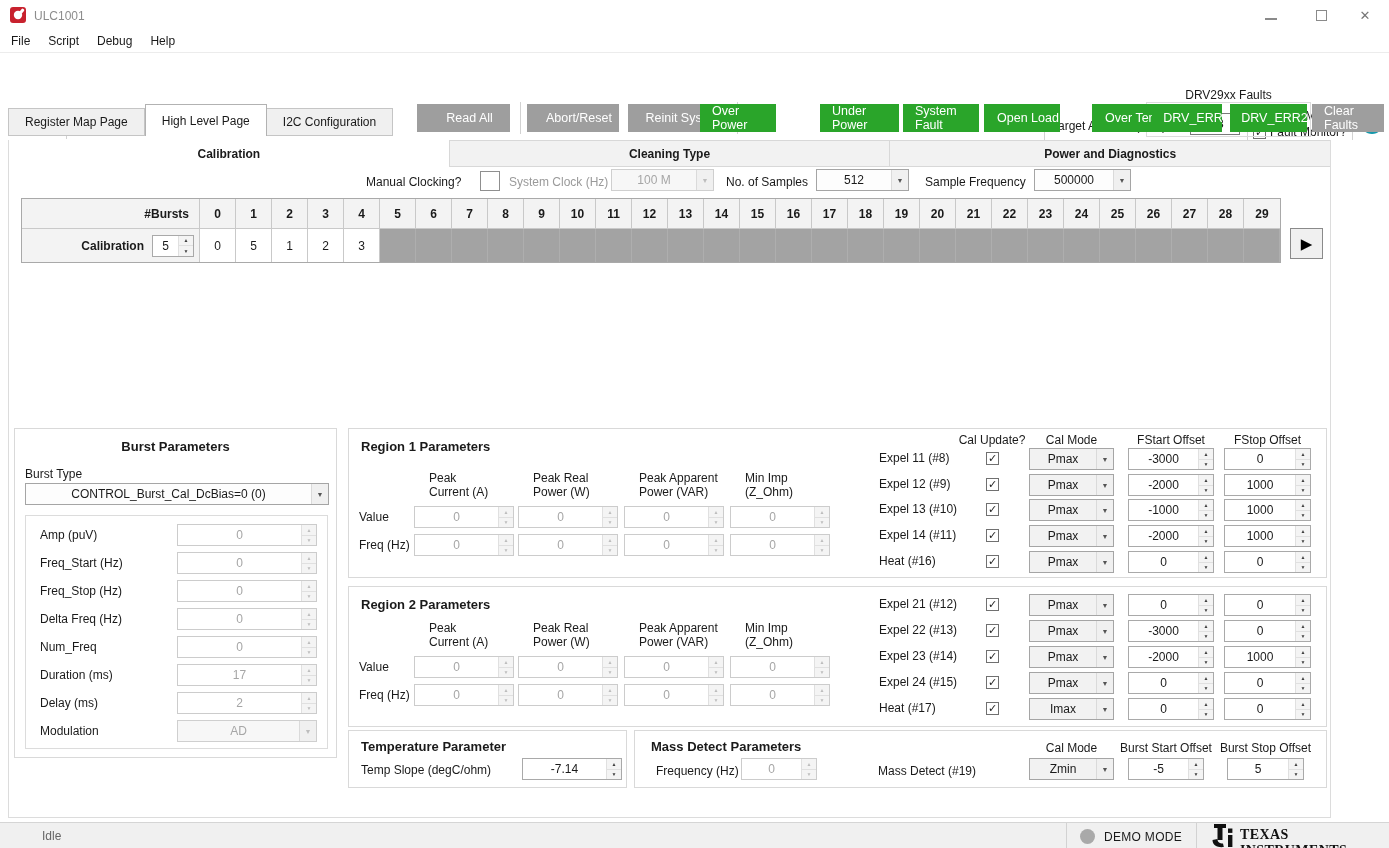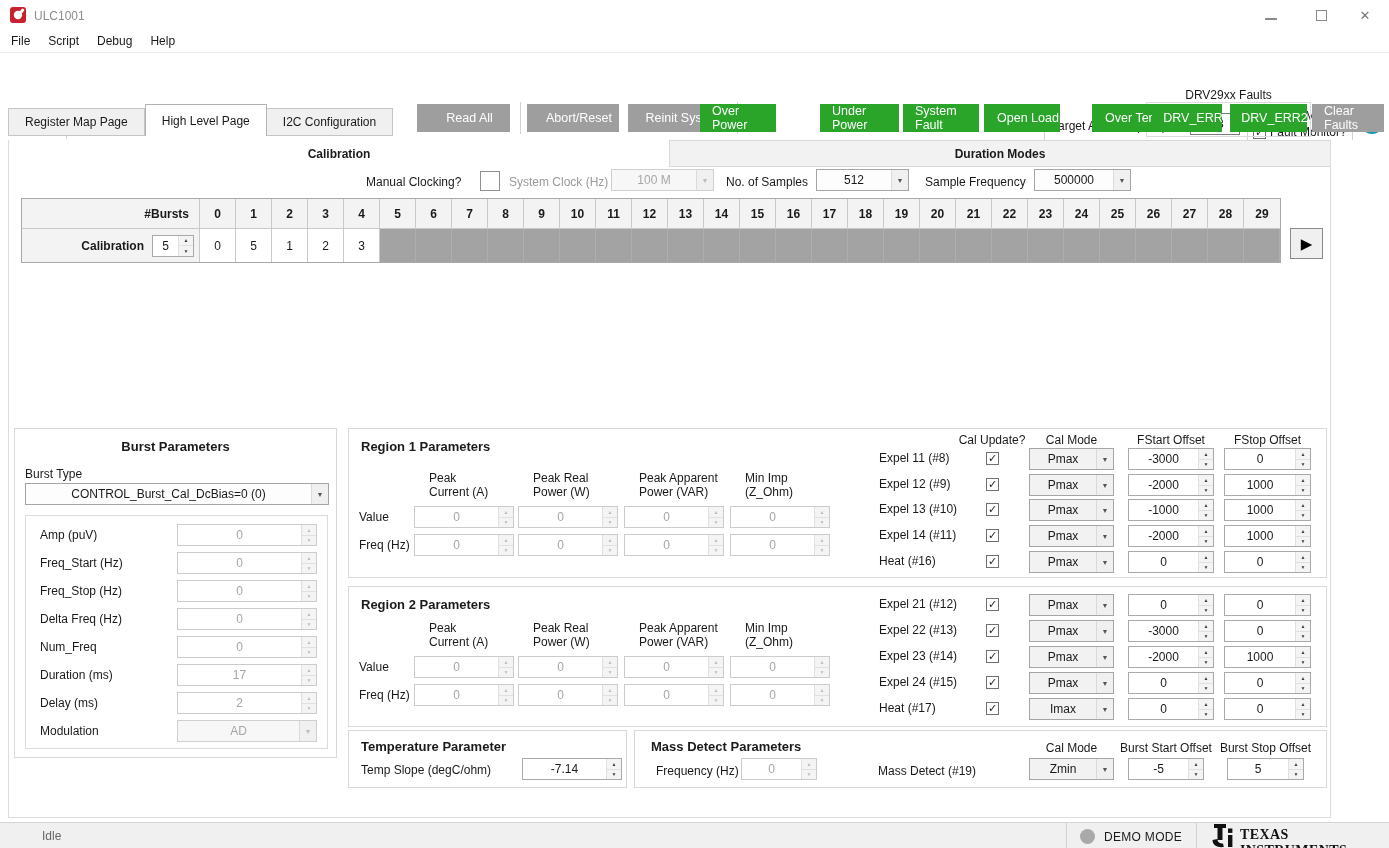--- a/index.html
+++ b/index.html
@@ -238,21 +238,22 @@
     <div class="abtn green" style="left: 903px; width: 76px;">System Fault</div>
     <div class="abtn green" style="left: 984px; width: 76px;">Open Load</div>
     <div class="abtn green" style="left: 1092px; width: 75px;">Over Temp</div>
     <div class="abtn green" style="left: 1152px; width: 70px;">DRV_ERR</div>
     <div class="abtn green" style="left: 1230px; width: 77px;">DRV_ERR2</div>
   </div>
 
 <div class="panel">
   <div class="subtabs" id="subtabs">
       <div class="stab active">Calibration</div>
-      <div class="stab">Duration Modes</div>
+      <div class="stab">Cleaning Type</div>
+      <div class="stab">Power and Diagnostics</div>
     </div>
 
   <div class="clklabel" style="left:357px; top:175px; position:absolute; top:35px;">Manual Clocking?</div>
   <span class="cb big abs" id="cb-manual" style="left:471px; top:31px;"></span>
   <div class="clklabel dim" style="left:500px; top:35px; position:absolute;">System Clock (Hz)</div>
   <div class="abs" id="slot-sysclk" style="left:602px; top:29px;">
       <div class="combo dis" style="width: 103px;">
         <div class="cv">100 M</div>
         <div class="ca">▼</div>
       </div>

